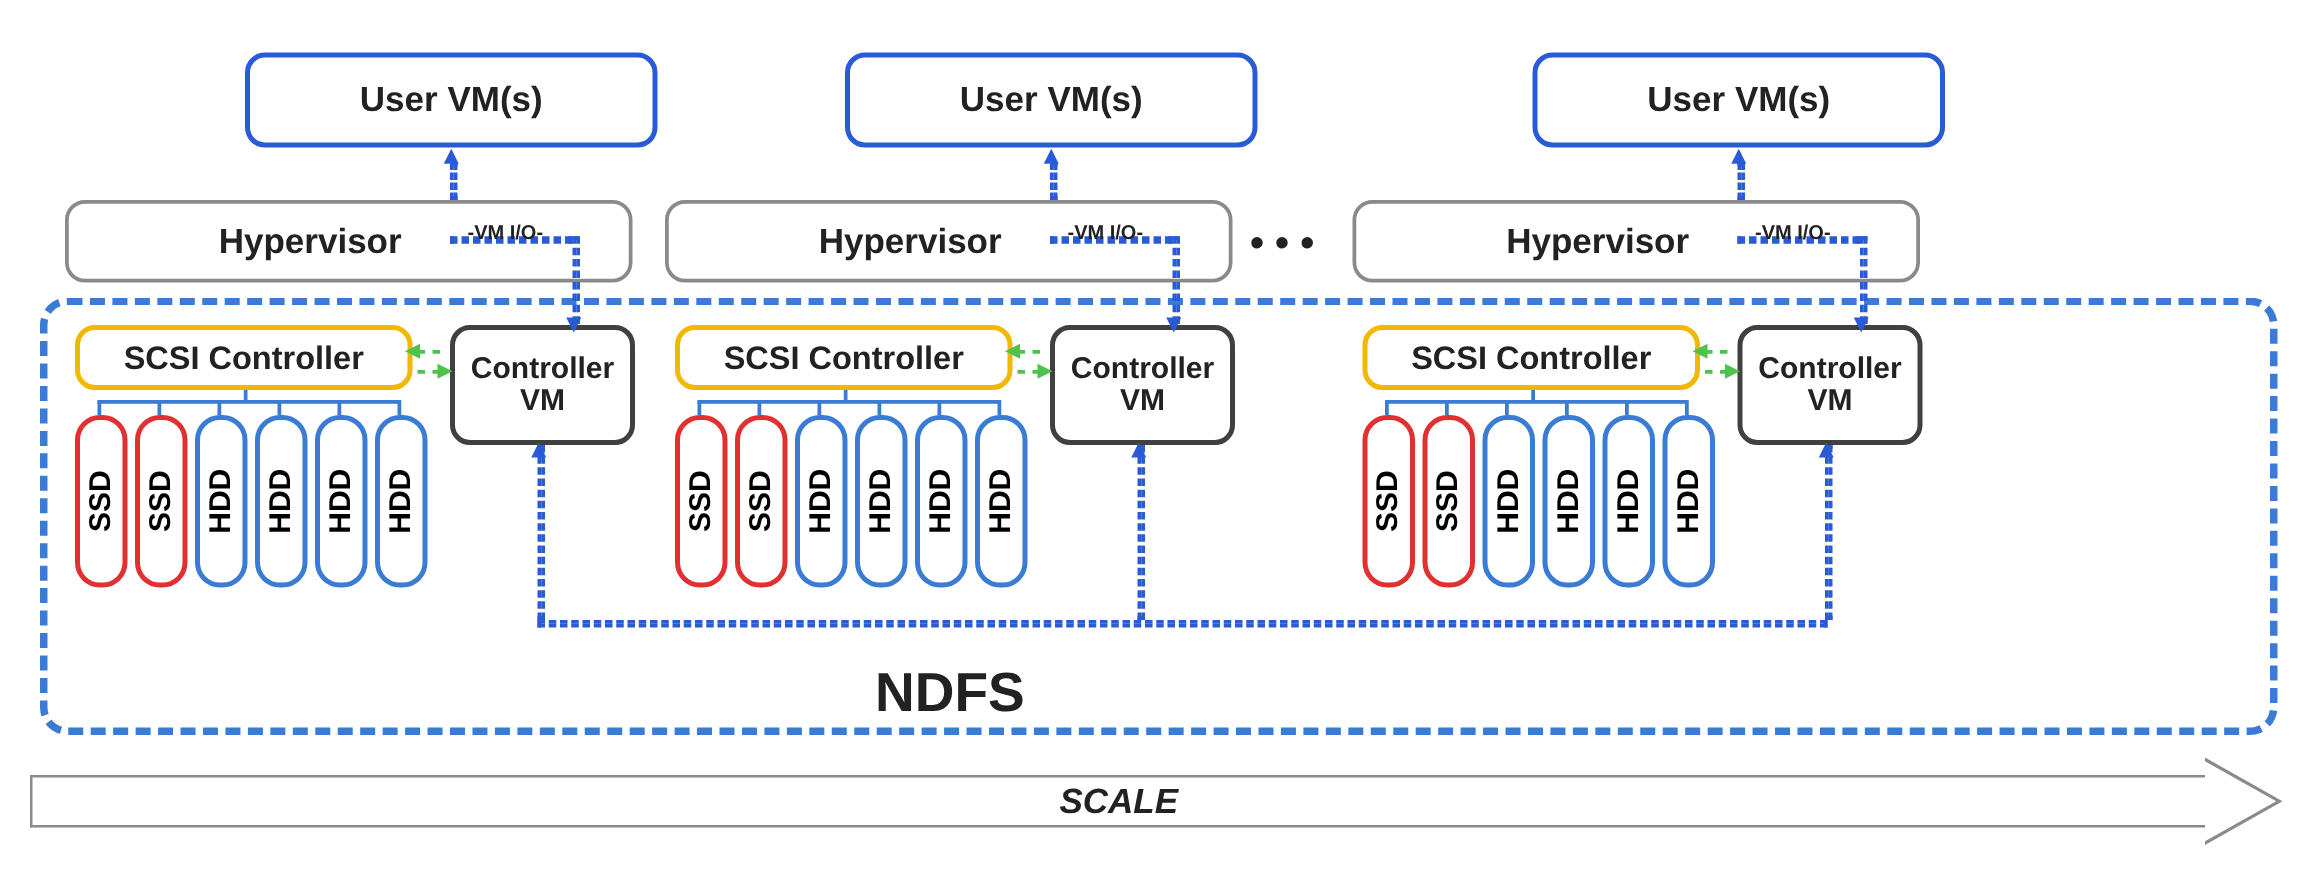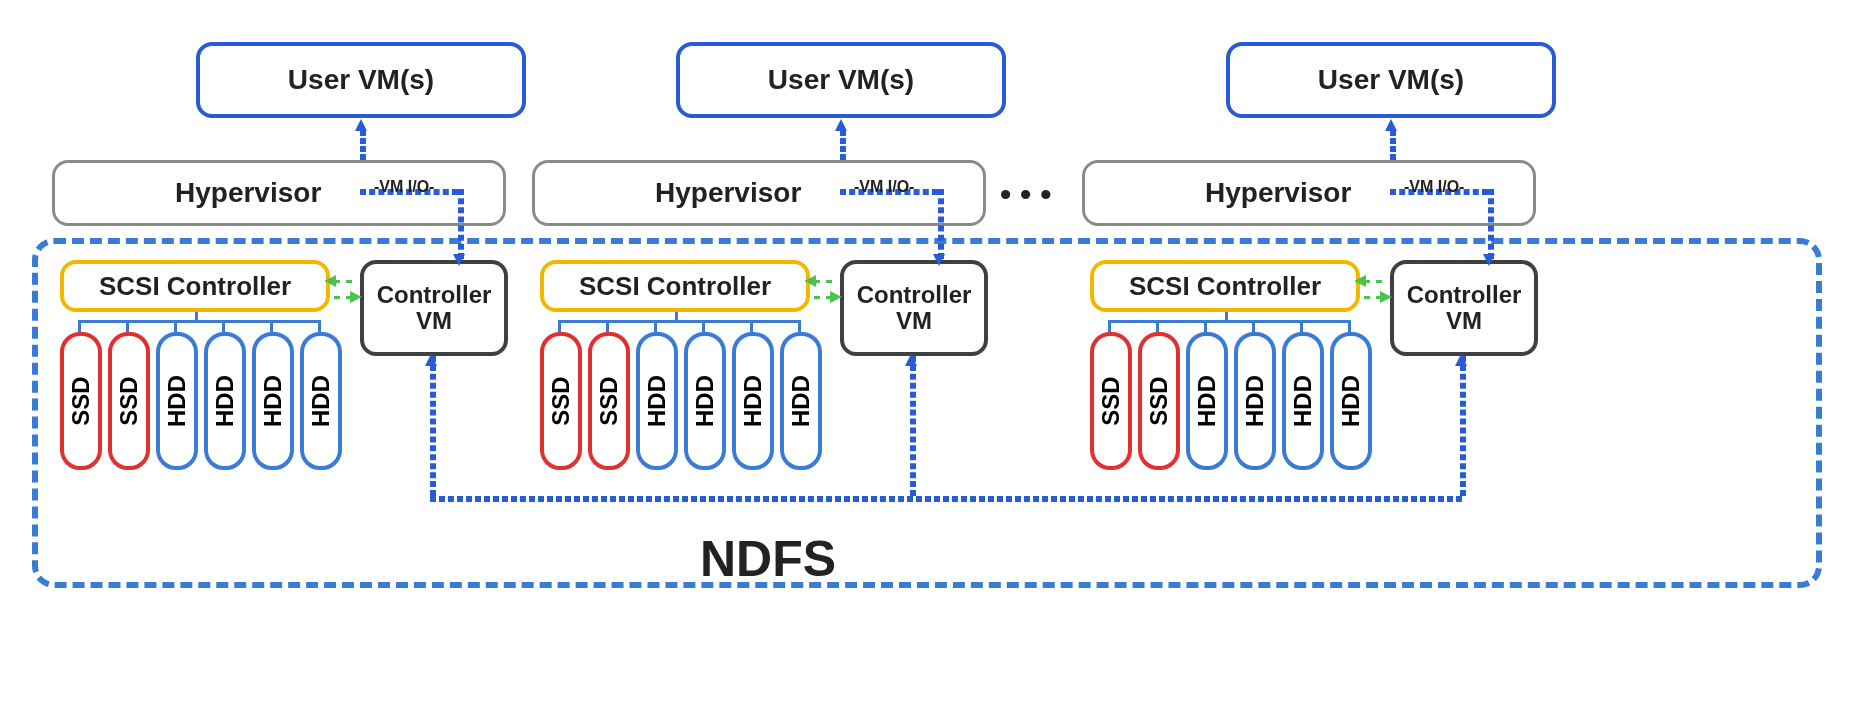--- a/index.html
+++ b/index.html
@@ -82,21 +82,21 @@
     border: 6px dashed #3a7bd5;
     border-radius: 22px;
     width: 1790px;
     height: 350px;
     left: 12px;
     top: 218px;
   }
   .ndfs-label {
     position: absolute;
     font-weight: bold;
-    font-size: 50px;
+    font-size: 44px;
     color: #222;
   }
   .scale-arrow {
     position: absolute;
     left: 4px;
     top: 586px;
     width: 1808px;
     height: 70px;
   }
   .scale-body {
@@ -353,14 +353,19 @@
   <div class="v-dash dashed" style="left:410px; top:336px; height:140px;"></div>
   <div class="arrow-up" style="left:405px; top:334px;"></div>
   <div class="v-dash dashed" style="left:890px; top:336px; height:140px;"></div>
   <div class="arrow-up" style="left:885px; top:334px;"></div>
   <div class="v-dash dashed" style="left:1440px; top:336px; height:140px;"></div>
   <div class="arrow-up" style="left:1435px; top:334px;"></div>
   <div class="h-dash dashed" style="left:410px; top:476px; width:1032px;"></div>
 
   <div class="ndfs-label" style="left:680px; top:510px;">NDFS</div>
 
+  <div class="scale-arrow">
+    <div class="scale-body">SCALE</div>
+    <div class="scale-head"></div>
+    <div class="scale-head-inner"></div>
+  </div>
 
 </div>
 
 </body></html>

